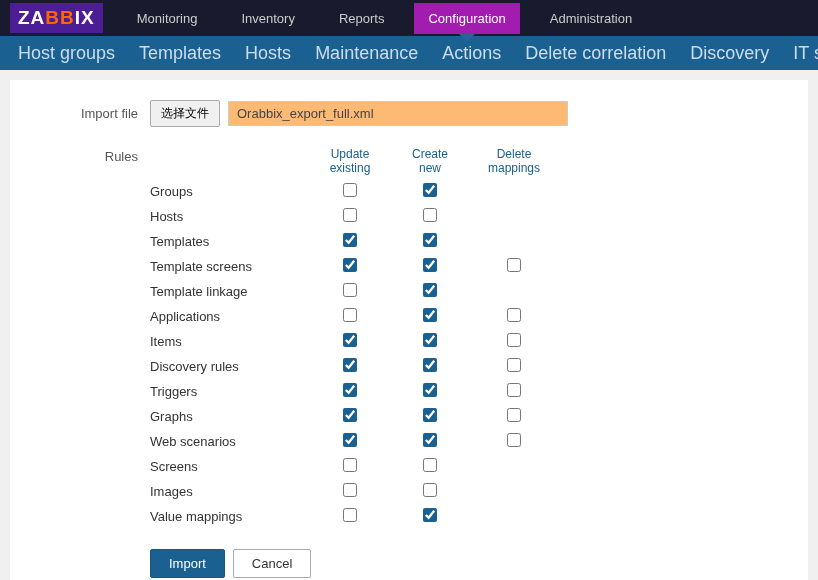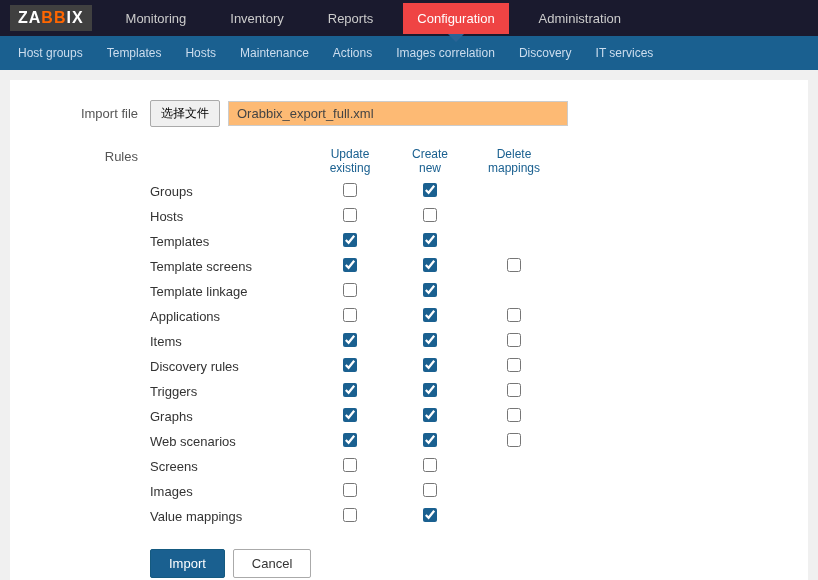--- a/index.html
+++ b/index.html
@@ -7,42 +7,42 @@
 
     
     .top-nav {
       background: #1a1a2e;
       display: flex;
       align-items: center;
       height: 36px;
       padding: 0 10px;
     }
     .logo {
-      background: #404040;
+      background: #4c1d95;
       color: white;
       font-weight: bold;
-      font-size: 16px;
+      font-size: 19px;
       padding: 4px 8px;
       margin-right: 20px;
       letter-spacing: 1px;
     }
     .logo span { color: #ff6600; }
     .top-nav-links {
       display: flex;
       gap: 16px;
     }
     .top-nav-links a {
       color: #ccc;
       text-decoration: none;
       padding: 8px 14px;
       font-size: 13px;
     }
     .top-nav-links a.active {
       color: white;
-      background: #ef4444;
+      background: #a21caf;
       position: relative;
     }
     .top-nav-links a.active::after {
       content: '';
       position: absolute;
       bottom: -8px;
       left: 50%;
       transform: translateX(-50%);
       border-left: 8px solid transparent;
       border-right: 8px solid transparent;
@@ -54,21 +54,21 @@
       background: #1a6090;
       display: flex;
       align-items: center;
       height: 34px;
       padding: 0 6px;
     }
     .sub-nav a {
       color: #cde;
       text-decoration: none;
       padding: 7px 12px;
-      font-size: 12px;
+      font-size: 18px;
       white-space: nowrap;
     }
 
     
     .content {
       background: white;
       margin: 10px;
       padding: 20px;
       min-height: 480px;
     }
@@ -198,21 +198,21 @@
     <a>Administration</a>
   </div>
 </div>
 
 <div class="sub-nav">
   <a>Host groups</a>
   <a>Templates</a>
   <a>Hosts</a>
   <a>Maintenance</a>
   <a>Actions</a>
-  <a>Images correlation</a>
+  <a>Delete correlation</a>
   <a>Discovery</a>
   <a>IT services</a>
 </div>
 
 <div class="content">
 
   <div class="form-row">
     <div class="form-label">Import file</div>
     <div class="file-input-area">
       <button class="file-btn">选择文件</button>

